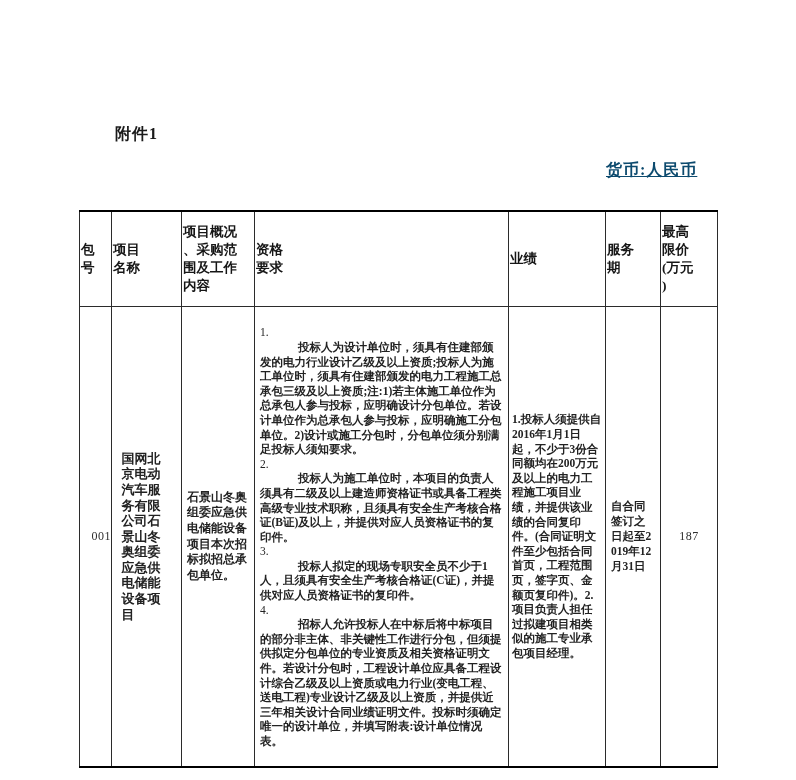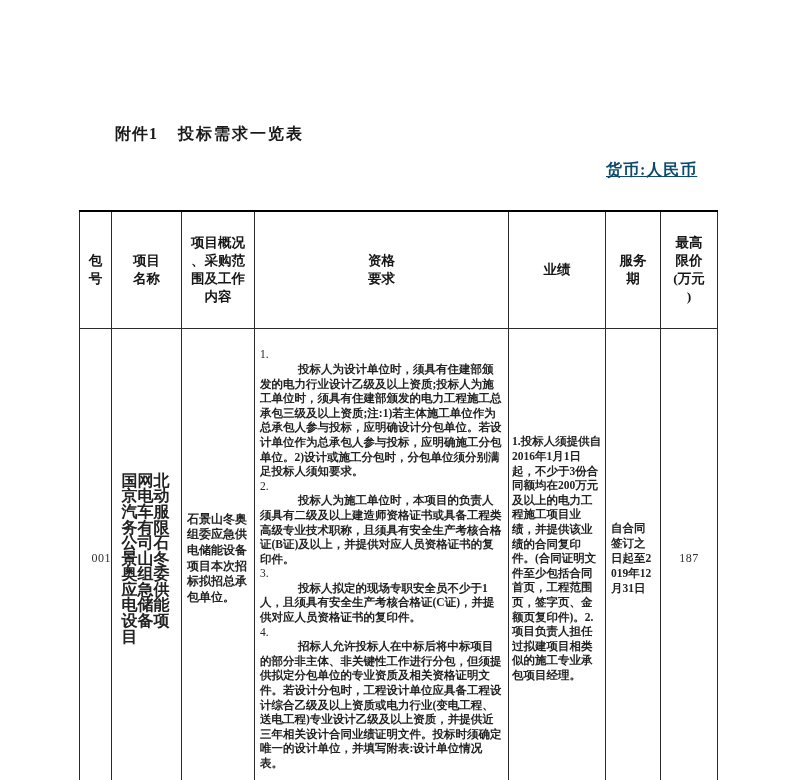--- a/index.html
+++ b/index.html
@@ -30,29 +30,29 @@
   table.req{
     position:absolute;left:79px;top:210px;
     width:638px;border-collapse:collapse;table-layout:fixed;
     border-top:2px solid #000;border-bottom:2px solid #000;
     border-left:1px solid #2b2b2b;border-right:1px solid #2b2b2b;
   }
   .req th,.req td{border:1px solid #2b2b2b;padding:0;vertical-align:middle;}
   .req thead th{
     height:88px;
     font-size:13.5px;font-weight:bold;line-height:1.32;
-    text-align:center;white-space:pre-line;
-    padding:14px 1px;color:#161616;
+    text-align:left;white-space:pre-line;
+    padding:3px 1px;color:#161616;
   }
   .req tbody td{height:459px;}
 
   .cell-pkg{text-align:right;font-size:12px;font-weight:normal;color:#2e2e2e;letter-spacing:.5px;}
   .cell-price{text-align:center;font-size:12px;font-weight:normal;color:#2e2e2e;letter-spacing:.5px;}
 
-  .pname{width:50px;margin:0 auto;font-size:16px;font-weight:bold;line-height:15.6px;
+  .pname{width:50px;margin:0 auto;font-size:13px;font-weight:bold;line-height:15.6px;
          text-align:left;word-break:break-all;color:#222;}
   .ovw{width:62px;margin:12px auto;font-size:12px;font-weight:bold;line-height:15.6px;
        text-align:left;word-break:break-all;color:#222;}
   .svc{width:44px;margin:4px auto;font-size:11.5px;font-weight:bold;line-height:15px;
        text-align:left;word-break:break-all;color:#222;}
 
   .cell-qual{vertical-align:top;}
   .qual-wrap{padding:3px 5px 2px 5px;font-size:11.5px;font-weight:bold;
              line-height:14.6px;text-align:left;color:#222;}
   .q-no{font-weight:normal;font-size:11.5px;}
@@ -61,21 +61,20 @@
   .perf{width:90px;margin:16px auto;font-size:11.5px;font-weight:bold;line-height:14.6px;
         text-align:left;word-break:break-all;color:#222;}
 </style>
 </head>
 <body>
 
 <div class="page">
 
   <div class="doc-title">
     <span class="t-label">附件1</span>
-    <span class="t-text">投标需求一览表</span>
   </div>
 
   <div class="currency">货币:人民币</div>
 
   <table class="req">
     <colgroup>
       <col style="width:32px">
         <col style="width:70px">
         <col style="width:73px">
       <col style="width:254px">

